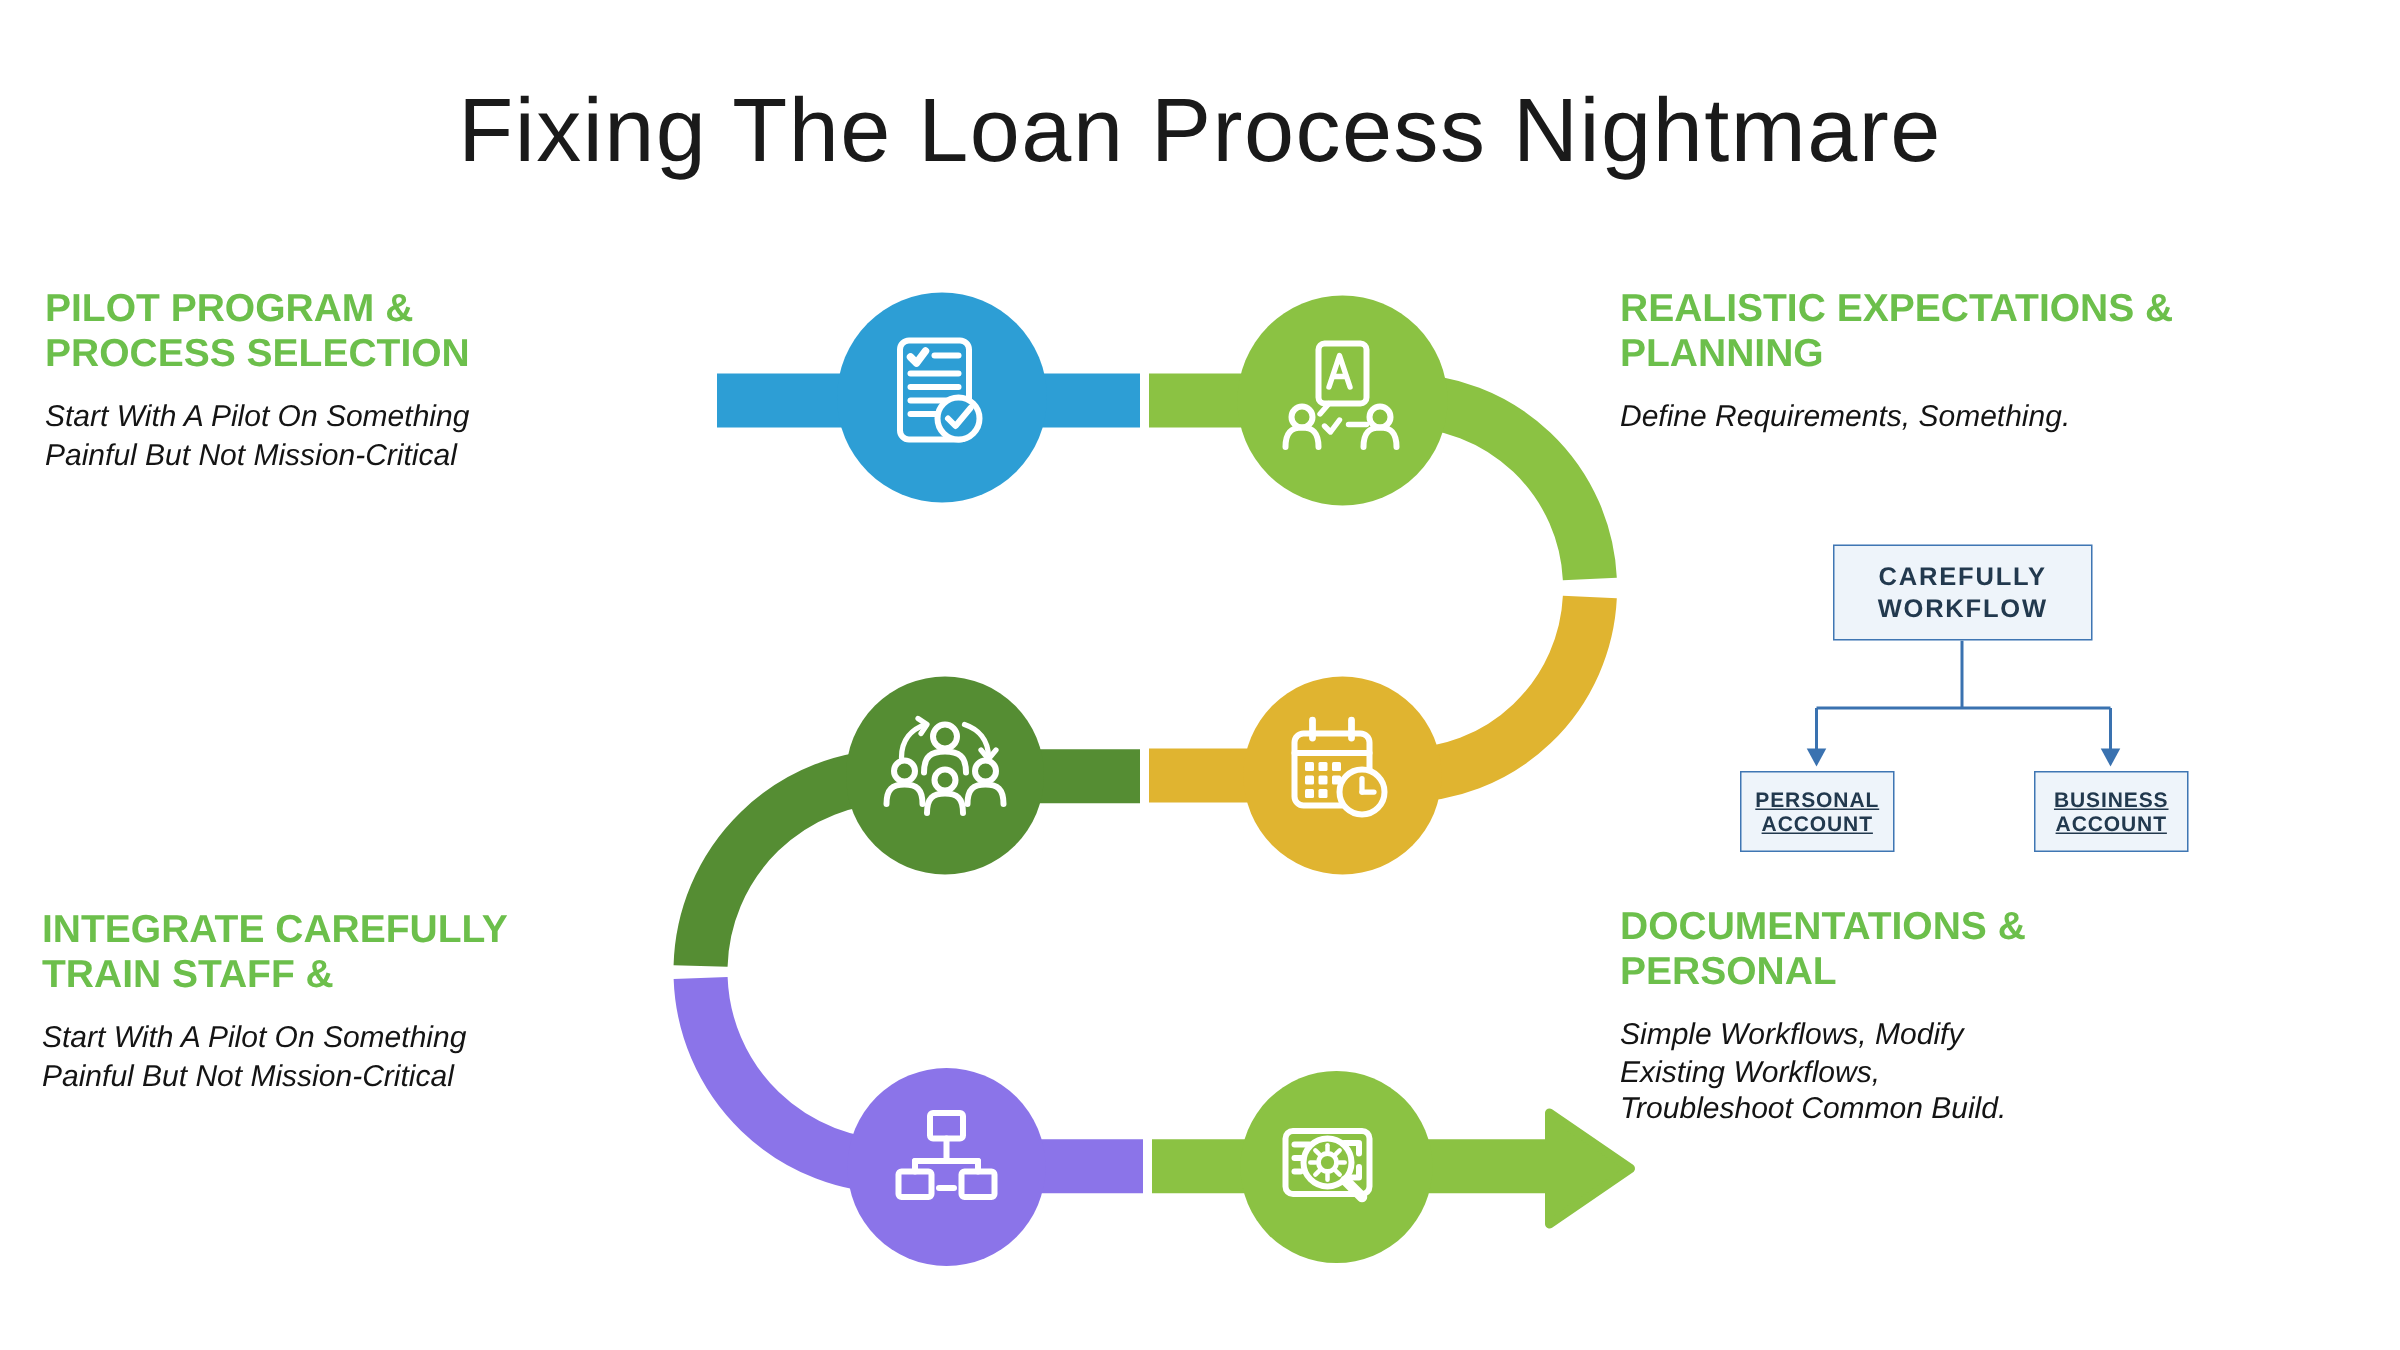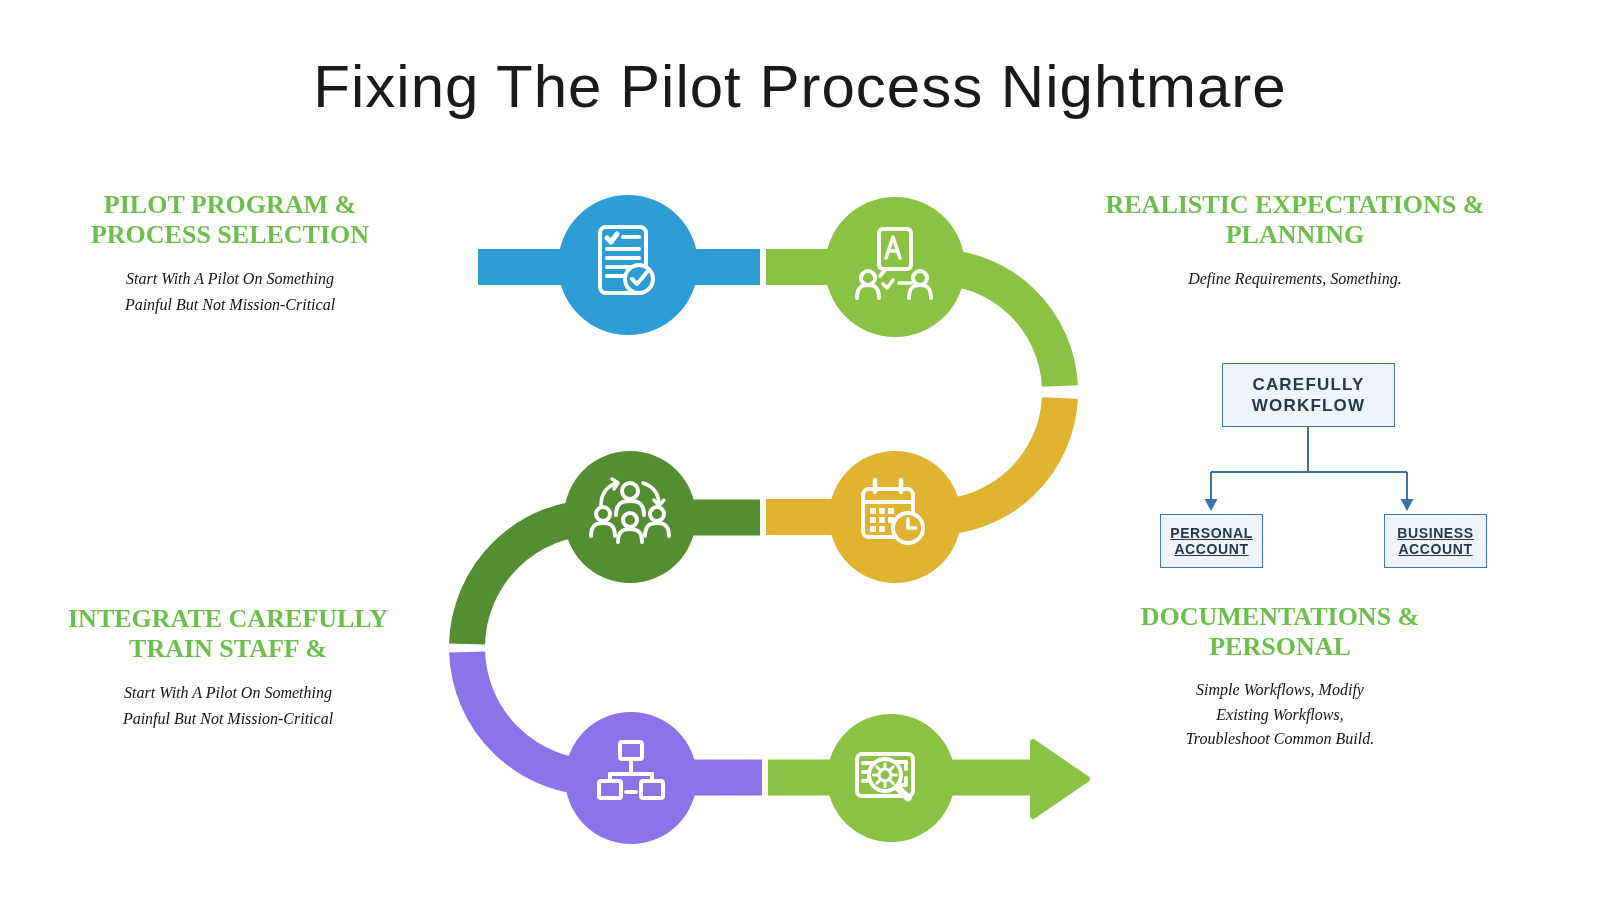--- a/index.html
+++ b/index.html
@@ -1,30 +1,30 @@
 <!DOCTYPE html>
 <html><head>
 <meta charset="utf-8">
 <style>
   html,body{margin:0;padding:0;background:#ffffff;}
   .canvas{position:relative;width:1600px;height:900px;background:#ffffff;overflow:hidden;
           font-family:"Liberation Sans",sans-serif;}
   .flow-svg{position:absolute;left:0;top:0;width:1600px;height:900px;}
   .page-title{position:absolute;left:0;right:0;top:52px;text-align:center;
               font-size:60px;font-weight:300;color:#1a1a1a;letter-spacing:1px;}
-  .text-block{position:absolute;text-align:center;font-family:Liberation Serif, serif;}
+  .text-block{position:absolute;text-align:left;}
   .tb-heading{font-size:26px;line-height:30px;font-weight:bold;color:#6CBF4B;}
-  .tb-body{margin-top:16px;font-size:16px;line-height:25.5px;font-style:italic;color:#141414;font-weight:500;}
+  .tb-body{margin-top:16px;font-size:20px;line-height:25.5px;font-style:italic;color:#141414;font-weight:500;}
   .fc-box{position:absolute;background:#EEF4FA;border:1.6px solid #3F76B3;
           display:flex;flex-direction:column;align-items:center;justify-content:center;
           color:#22394E;font-weight:bold;text-align:center;box-sizing:border-box;}
   .fc-root{left:1222px;top:363px;width:173px;height:64px;font-size:17px;line-height:21px;letter-spacing:1.2px;}
   .fc-child{top:514px;width:103px;height:54px;font-size:14px;line-height:16.5px;letter-spacing:0.6px;text-decoration:underline;}
   .fc-personal{left:1160px;}
-  .fc-business{left:1384px;}
+  .fc-business{left:1356px;}
   .blk-pilot{left:30px;top:190px;width:400px;}
   .blk-realistic{left:1080px;top:190px;width:430px;}
   .blk-train{left:28px;top:604px;width:400px;}
   .blk-docs{left:1080px;top:602px;width:400px;}
   .blk-docs .tb-body{line-height:24.5px;}
 </style>
 </head>
 <body>
 
 <div class="canvas">
@@ -143,21 +143,21 @@
     <g stroke="#3A72B0" stroke-width="2" fill="none">
       <path d="M1308 427 V472"></path>
       <path d="M1211 472 H1407"></path>
       <path d="M1211 472 V501"></path>
       <path d="M1407 472 V501"></path>
     </g>
     <path d="M1204.5 499 H1217.5 L1211 511 Z" fill="#3A72B0"></path>
     <path d="M1400.5 499 H1413.5 L1407 511 Z" fill="#3A72B0"></path>
   </svg>
 
-  <div class="page-title">Fixing The Pilot Process Nightmare</div>
+  <div class="page-title">Fixing The Loan Process Nightmare</div>
 
   <div class="text-block blk-pilot">
     <div class="tb-heading">
       <div>PILOT PROGRAM &amp;</div>
       <div>PROCESS SELECTION</div>
     </div>
     <div class="tb-body">
       <div>Start With A Pilot On Something</div>
       <div>Painful But Not Mission-Critical</div>
     </div>

